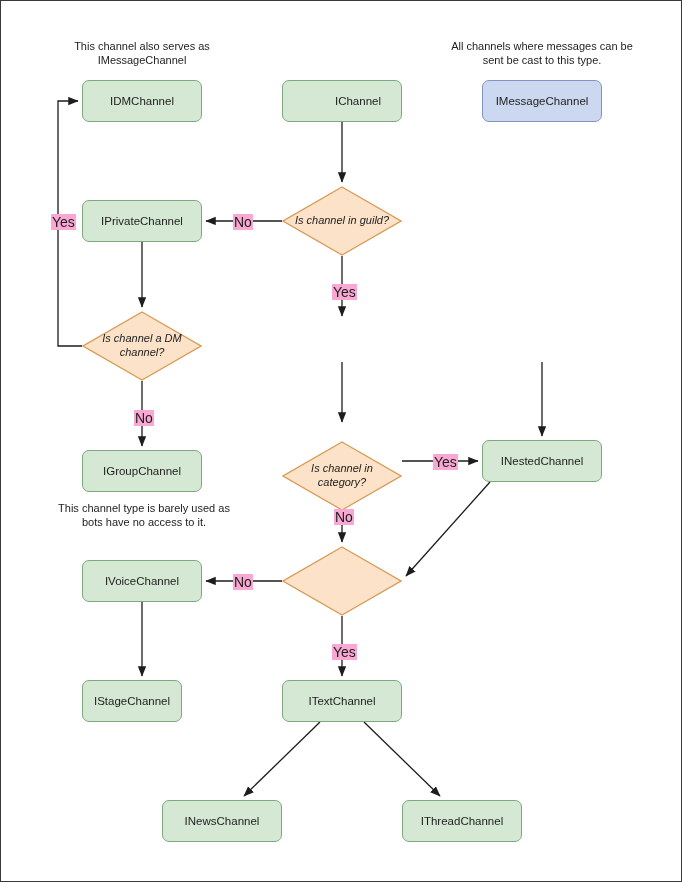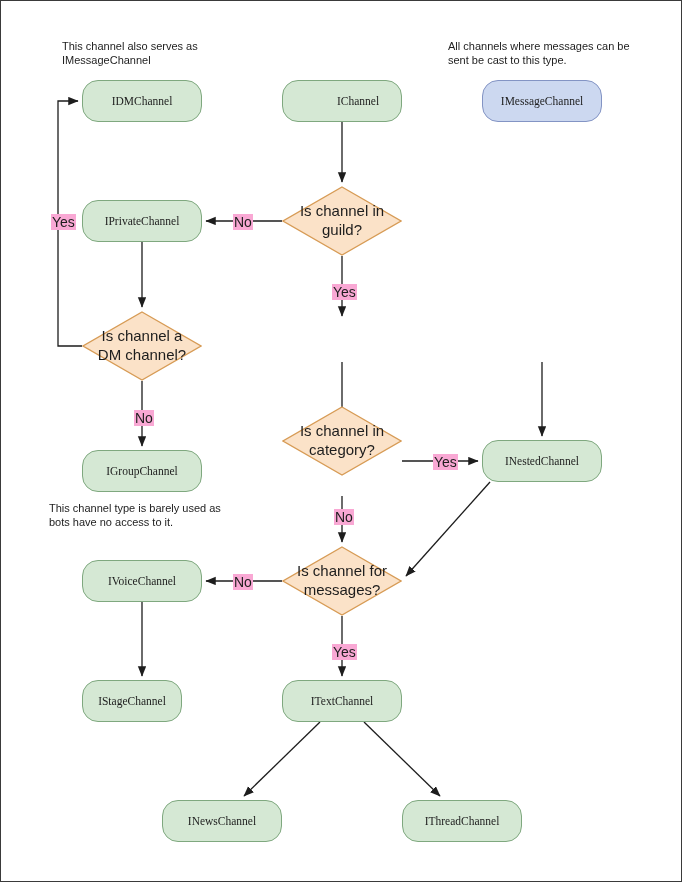--- a/index.html
+++ b/index.html
@@ -32,52 +32,53 @@
     box-sizing: border-box;
     display: flex;
     align-items: center;
     justify-content: center;
     text-align: center;
     font-size: 11.5px;
     color: #1d1d1d;
     line-height: 1.25;
   }
   .node.rect {
-    border-radius: 16px;
+    border-radius: 7px;
     border: 1px solid #7fa87f;
     background: #d5e8d4;
-    font-family: Liberation Serif, serif;
   }
   .node.rect.blue {
     border: 1px solid #8394c4;
     background: #ccd8f0;
   }
   .node.diamond-wrap {
     background: transparent;
     border: none;
   }
   .diamond-shape {
     position: absolute;
     left: 0;
     top: 0;
     width: 100%;
     height: 100%;
   }
   .diamond-label {
     position: relative;
     z-index: 2;
-    font-size: 15px;
+    font-size: 11px;
     color: #1d1d1d;
     line-height: 1.25;
     padding: 0 6px;
+    font-style: italic;
   }
   .note {
     position: absolute;
     font-size: 11px;
     color: #1d1d1d;
+    text-align: center;
     line-height: 1.3;
   }
   .edge-label {
     position: absolute;
     font-size: 14px;
     color: #1d1d1d;
     background: #f9a8d4;
     padding: 0 1px;
     text-align: left;
   }
@@ -152,32 +153,31 @@
     <div class="diamond-label">Is channel in guild?</div>
   </div>
 
   <div class="node diamond-wrap" style="left:81px; top:310px; width:120px; height:70px;">
     <svg class="diamond-shape" viewBox="0 0 120 70">
         <polygon points="60,1 119,35 60,69 1,35" fill="#fbe2c8" stroke="#d79b55" stroke-width="1.3"></polygon>
       </svg>
     <div class="diamond-label">Is channel a DM channel?</div>
   </div>
 
-  <div class="node diamond-wrap" style="left:281px; top:405px; width:120px; height:70px;align-items:center;">
+  <div class="node diamond-wrap" style="left:281px; top:440px; width:120px; height:70px;align-items:center;">
     <svg class="diamond-shape" viewBox="0 0 120 70">
         <polygon points="60,1 119,35 60,69 1,35" fill="#fbe2c8" stroke="#d79b55" stroke-width="1.3"></polygon>
       </svg>
     <div class="diamond-label">Is channel in category?</div>
   </div>
 
   <div class="node diamond-wrap" style="left:281px; top:545px; width:120px; height:70px;">
     <svg class="diamond-shape" viewBox="0 0 120 70">
         <polygon points="60,1 119,35 60,69 1,35" fill="#fbe2c8" stroke="#d79b55" stroke-width="1.3"></polygon>
       </svg>
-    <div class="diamond-label">Is channel for messages?</div>
   </div>
 
   <div class="edge-label" style="left:50px; top:213px;">Yes</div>
   <div class="edge-label" style="left:232px; top:213px;">No</div>
   <div class="edge-label" style="left:331px; top:283px;">Yes</div>
   <div class="edge-label" style="left:133px; top:409px;">No</div>
   <div class="edge-label" style="left:432px; top:453px;">Yes</div>
   <div class="edge-label" style="left:333px; top:508px;">No</div>
   <div class="edge-label" style="left:232px; top:573px;">No</div>
   <div class="edge-label" style="left:331px; top:643px;">Yes</div>

